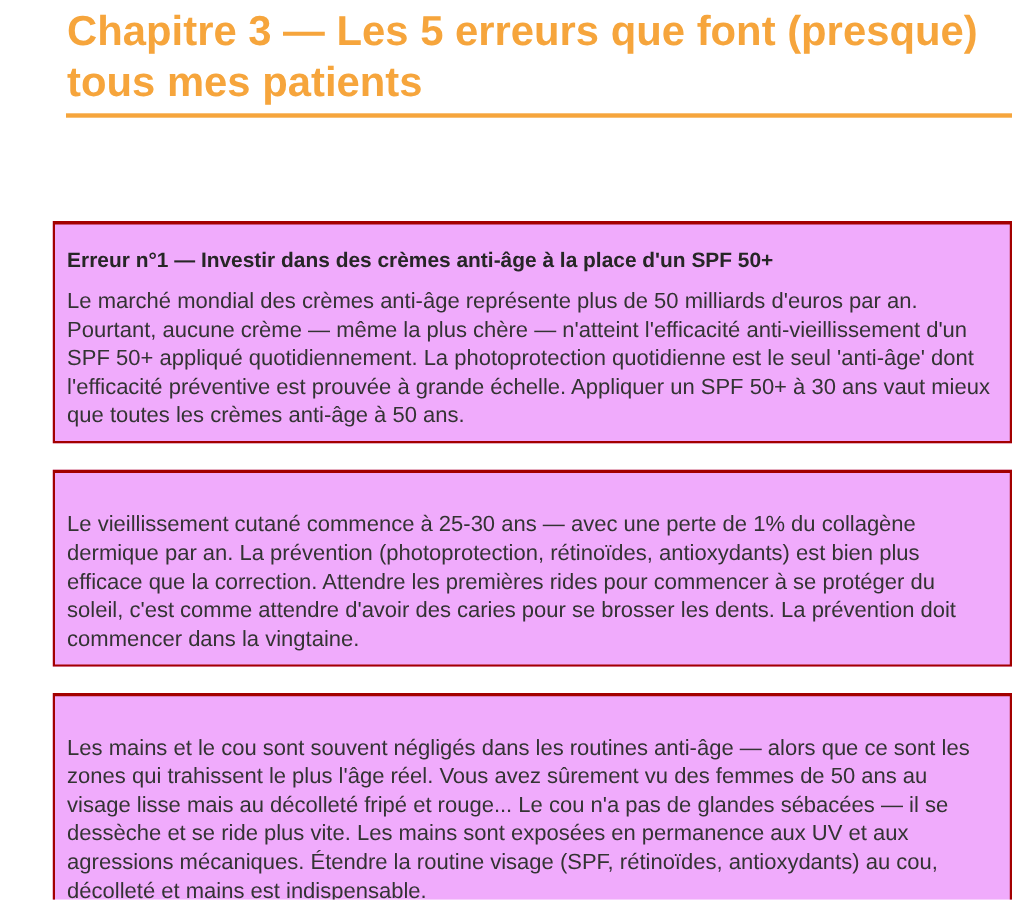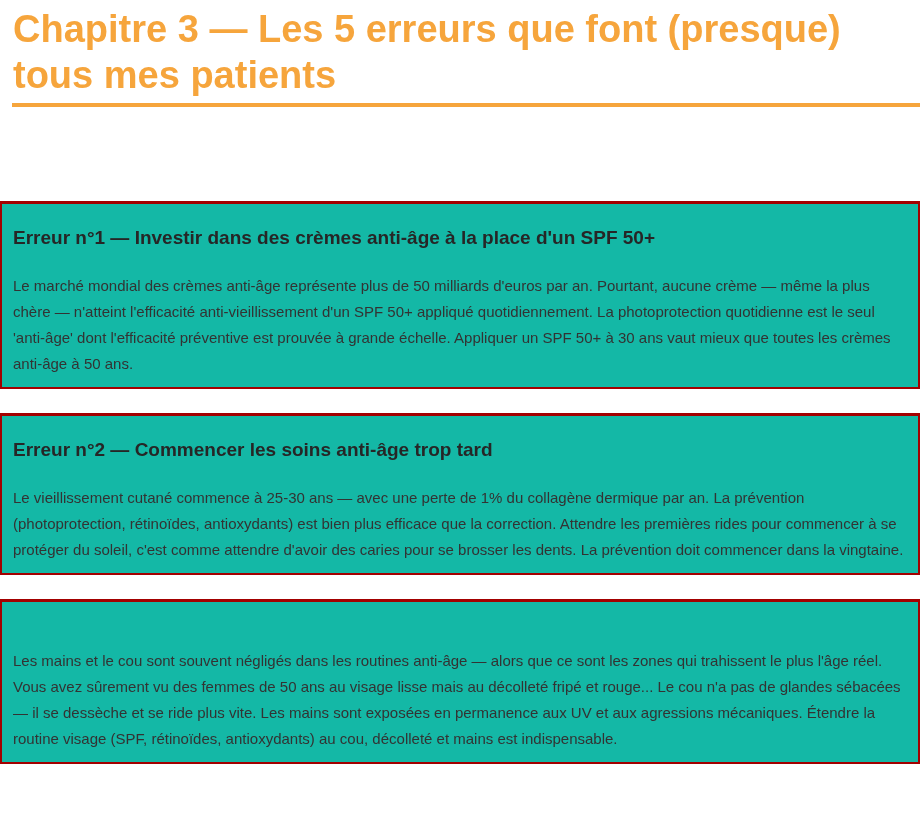--- a/index.html
+++ b/index.html
@@ -7,20 +7,21 @@
     padding: 0;
     background: #ffffff;
     font-family: "Liberation Sans", sans-serif;
   }
   .page {
     width: 920px;
     height: 818px;
     overflow: hidden;
     background: #ffffff;
     box-sizing: border-box;
+    padding-left: 48px;
   }
   .page-title {
     color: #F6A53C;
     font-size: 38px;
     font-weight: bold;
     line-height: 46px;
     margin: 6px 20px 0 13px;
     letter-spacing: 0;
   }
   .title-underline {
@@ -29,34 +30,34 @@
     background: #F6A53C;
     margin: 5px 0 0 12px;
   }
   .boxes {
     margin-top: 94px;
   }
   .error-box {
     box-sizing: border-box;
     border: 2px solid #A30000;
     border-top-width: 3px;
-    background: #14b8a6;
+    background: #f0abfc;
     padding: 22px 12px 10px 11px;
     margin: 0 0 24px 0;
   }
   .error-heading {
     margin: 0;
     font-size: 19px;
     line-height: 23px;
     font-weight: bold;
     color: #262626;
   }
   .error-body {
-    margin: 24px 0 0 0;
-    font-size: 15px;
+    margin: 12px 0 0 0;
+    font-size: 20px;
     line-height: 26px;
     color: #333333;
   }
 </style>
 </head>
 <body>
 
 <div class="page">
 
   <h1 class="page-title">Chapitre 3 — Les 5 erreurs que font (presque) tous mes patients</h1>
@@ -64,21 +65,20 @@
   <hr class="title-underline">
 
   <div class="boxes">
 
     <div class="error-box">
       <h2 class="error-heading">Erreur n°1 — Investir dans des crèmes anti-âge à la place d'un SPF 50+</h2>
       <p class="error-body">Le marché mondial des crèmes anti-âge représente plus de 50 milliards d'euros par an. Pourtant, aucune crème — même la plus chère — n'atteint l'efficacité anti-vieillissement d'un SPF 50+ appliqué quotidiennement. La photoprotection quotidienne est le seul 'anti-âge' dont l'efficacité préventive est prouvée à grande échelle. Appliquer un SPF 50+ à 30 ans vaut mieux que toutes les crèmes anti-âge à 50 ans.</p>
     </div>
 
     <div class="error-box">
-      <h2 class="error-heading">Erreur n°2 — Commencer les soins anti-âge trop tard</h2>
       <p class="error-body">Le vieillissement cutané commence à 25-30 ans — avec une perte de 1% du collagène dermique par an. La prévention (photoprotection, rétinoïdes, antioxydants) est bien plus efficace que la correction. Attendre les premières rides pour commencer à se protéger du soleil, c'est comme attendre d'avoir des caries pour se brosser les dents. La prévention doit commencer dans la vingtaine.</p>
     </div>
 
     <div class="error-box">
       <p class="error-body">Les mains et le cou sont souvent négligés dans les routines anti-âge — alors que ce sont les zones qui trahissent le plus l'âge réel. Vous avez sûrement vu des femmes de 50 ans au visage lisse mais au décolleté fripé et rouge... Le cou n'a pas de glandes sébacées — il se dessèche et se ride plus vite. Les mains sont exposées en permanence aux UV et aux agressions mécaniques. Étendre la routine visage (SPF, rétinoïdes, antioxydants) au cou, décolleté et mains est indispensable.</p>
     </div>
 
   </div>
 
 </div>

